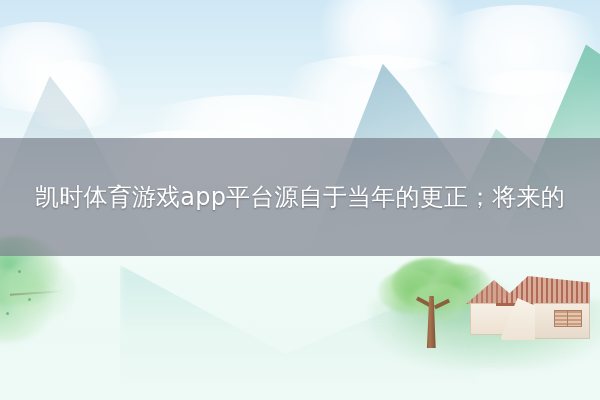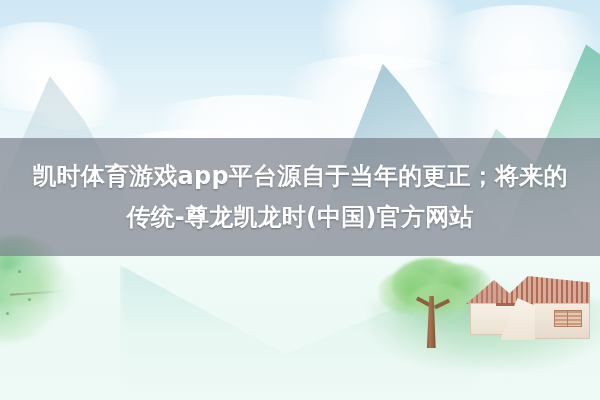--- a/index.html
+++ b/index.html
@@ -319,27 +319,27 @@
     position: absolute;
     left: 0; top: 138px;
     width: 600px; height: 118px;
     background: rgba(122,128,139,0.70);
     display: flex;
     flex-direction: column;
     align-items: center;
     justify-content: center;
   }
   .caption-text {
-    margin: 0;
+    margin: 16px;
     width: 580px;
     text-align: center;
     color: #ffffff;
     font-size: 24px;
     line-height: 41px;
-    font-weight: bold;
+    font-weight: normal;
     letter-spacing: 0.2px;
     text-shadow: 0 1px 2px rgba(40,44,52,0.45);
     font-family: "DejaVu Sans", "Liberation Sans", sans-serif;
     word-break: break-all;
   }
 </style>
 </head>
 <body>
 
 <div id="stage">
@@ -396,16 +396,15 @@
     <div class="roof-front"></div>
     <div class="roof-edge"></div>
     <div class="wall-side"></div>
     <div class="wall-front"></div>
     <div class="window"></div>
     <div class="window-mullion"></div>
   </div>
 
   <div class="caption-band">
     <p class="caption-text">凯时体育游戏app平台源自于当年的更正；将来的</p>
-    <p class="caption-text">传统-尊龙凯龙时(中国)官方网站</p>
   </div>
 
 </div>
 
 </body></html>

